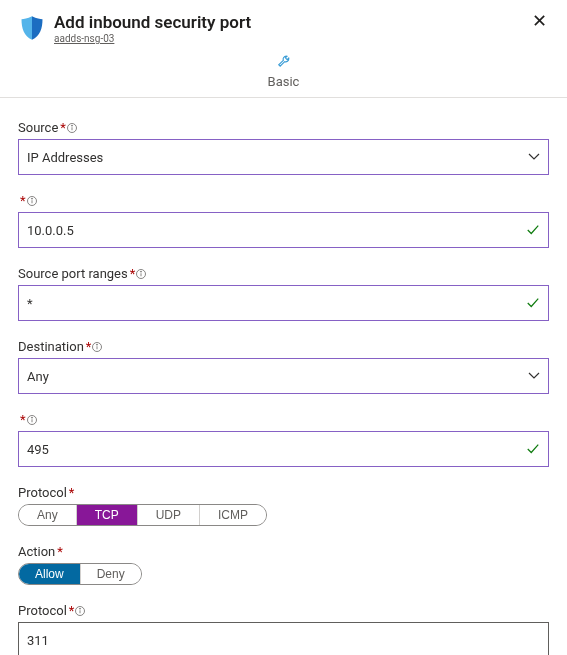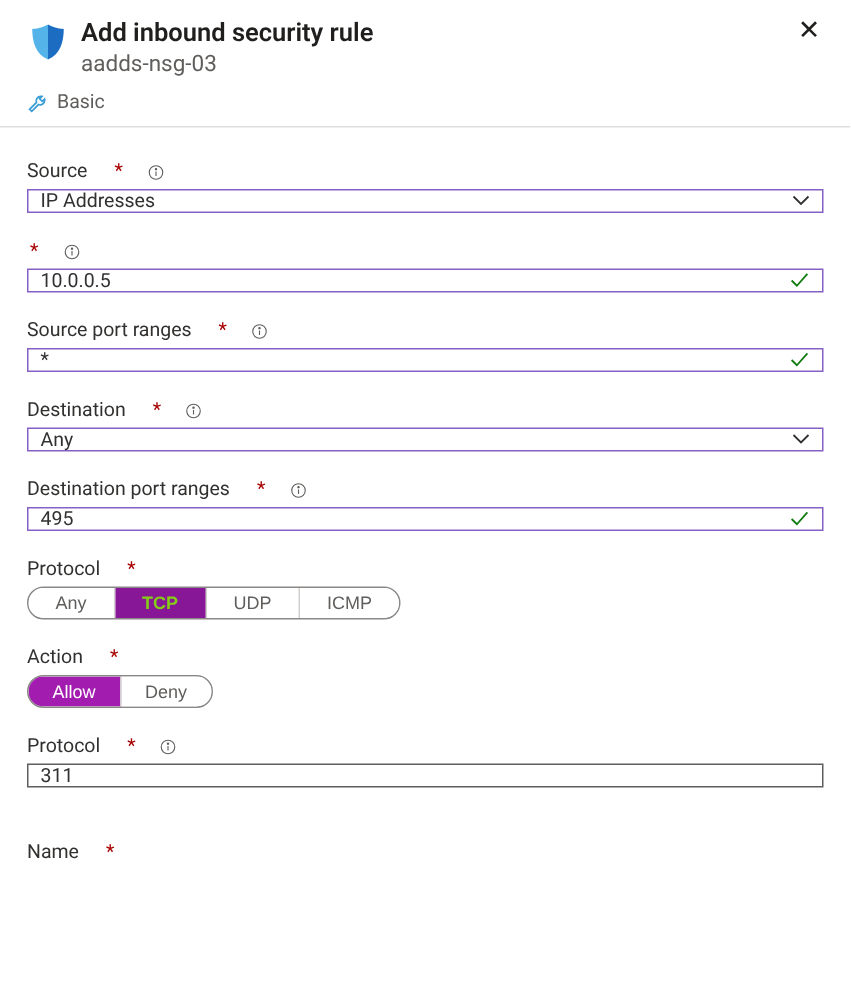--- a/index.html
+++ b/index.html
@@ -11,38 +11,38 @@
     width: 567px;
     height: 655px;
     overflow: hidden;
   }
   .panel { position: relative; padding: 12px 18px 18px 18px; }
 
   .header { display: flex; align-items: flex-start; }
   .shield { width: 28px; height: 28px; flex-shrink: 0; margin-right: 8px; margin-top: 2px; }
   .titles { flex: 1; }
   .title { font-size: 17px; font-weight: 600; color: #201f1e; }
-  .subtitle { font-size: 15px; color: #605e5c; margin-top: 1px; }
+  .subtitle { font-size: 10px; color: #605e5c; margin-top: 1px; text-decoration: underline; }
   .close-x { font-size: 18px; font-weight: 300; color: #201f1e; cursor: pointer; line-height: 1; padding: 0 2px; }
 
-  .basic-row { margin-top: 10px; display: flex; align-items: center; gap: 6px; color: #605e5c; font-size: 13px; }
+  .basic-row { margin-top: 10px; display: flex; align-items: center; gap: 6px; color: #605e5c; font-size: 13px; flex-direction: column; }
   .basic-row svg { width: 14px; height: 14px; }
 
   .divider { border: 0; border-top: 1px solid #e1dfdd; margin: 8px -18px 0 -18px; }
 
   .form { margin-top: 22px; }
   .fld { margin-bottom: 18px; }
   .fld:last-child { margin-bottom: 0; margin-top: 36px; }
-  .lbl { display: flex; align-items: center; gap: 16px; font-size: 13px; font-weight: 400; color: #323130; margin-bottom: 4px; }
+  .lbl { display: flex; align-items: center; gap: 0; font-size: 13px; font-weight: 400; color: #323130; margin-bottom: 4px; }
   .req { color: #a80000; margin-left: 2px; }
   .info { width: 12px; height: 12px; color: #605e5c; }
 
   .ctrl {
     width: 100%;
-    height: 16px;
+    height: 36px;
     border: 1px solid #8661c5;
     background: #fff;
     padding: 0 8px;
     display: flex;
     align-items: center;
     font-size: 13px;
     color: #323130;
     position: relative;
   }
   .ctrl.select { cursor: pointer; }
@@ -57,37 +57,37 @@
     display: flex;
     align-items: center;
     justify-content: center;
     cursor: pointer;
     color: #605e5c;
     background: #fff;
     border: 0;
     border-right: 1px solid #d2d0ce;
   }
   .segbtn:last-child { border-right: 0; text-align: center; }
-  .segbtn.sel-purple { background: #881798; color: #84cc16; font-weight: 700; }
-  .segbtn.sel-blue { background: #a21caf; color: #fff; font-weight: 400; }
+  .segbtn.sel-purple { background: #881798; color: #ffffff; font-weight: 400; }
+  .segbtn.sel-blue { background: #0369a1; color: #fff; font-weight: 400; }
   .seggroup.narrow .segbtn { padding: 0 16px; }
 
 </style>
 </head>
 <body>
 
 <div class="panel">
 
   <div class="header">
     <svg class="shield" viewBox="0 0 48 48">
       <path d="M24 4 C16 8 10 9 6 9 C6 24 10 38 24 44 C24 44 24 4 24 4 Z" fill="#54b4ea"></path>
       <path d="M24 4 C32 8 38 9 42 9 C42 24 38 38 24 44 C24 44 24 4 24 4 Z" fill="#1c6dc1"></path>
     </svg>
     <div class="titles">
-      <div class="title">Add inbound security rule</div>
+      <div class="title">Add inbound security port</div>
       <div class="subtitle">aadds-nsg-03</div>
     </div>
     <div class="close-x">✕</div>
   </div>
 
   <div class="basic-row">
     <svg viewBox="0 0 16 16" fill="none" stroke="#3b9dd6" stroke-width="1.3">
       <path d="M10.5 2.5a3.5 3.5 0 0 0-3.3 4.7L2 12.4l1.6 1.6 5.2-5.2a3.5 3.5 0 0 0 4.7-3.3c0-.3 0-.6-.1-.9L11.6 6.4 9.6 4.4l1.8-1.8c-.3-.1-.6-.1-.9-.1z"></path>
     </svg>
     <span>Basic</span>
@@ -163,21 +163,20 @@
       <div class="ctrl select">
         <span>Any</span>
         <svg class="chev" viewBox="0 0 12 8" fill="none" stroke="#323130" stroke-width="1.2">
             <polyline points="1,1 6,6 11,1"></polyline>
           </svg>
       </div>
     </div>
 
     <div class="fld">
       <div class="lbl">
-        <span>Destination port ranges</span>
         <span class="req">*</span>
         <svg class="info" viewBox="0 0 16 16" fill="none" stroke="currentColor" stroke-width="1">
             <circle cx="8" cy="8" r="6"></circle>
             <line x1="8" y1="7" x2="8" y2="11"></line>
             <circle cx="8" cy="5" r="0.6" fill="currentColor"></circle>
           </svg>
       </div>
       <div class="ctrl">
         <span>495</span>
         <svg class="check" viewBox="0 0 16 16" fill="none" stroke="#107c10" stroke-width="1.4">

